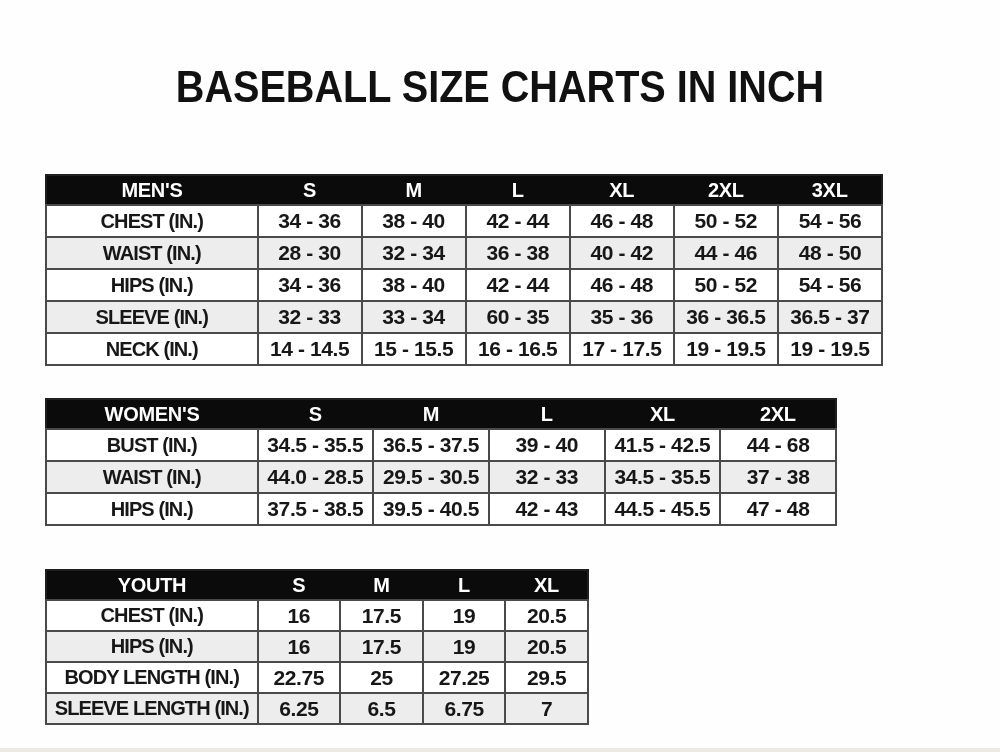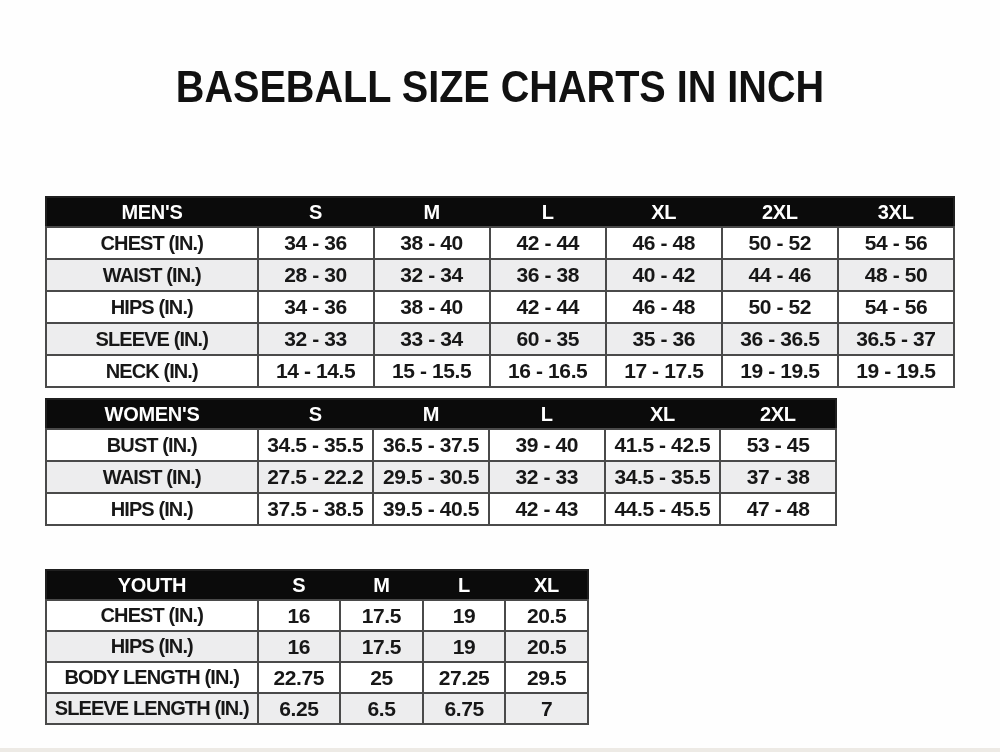--- a/index.html
+++ b/index.html
@@ -61,21 +61,21 @@
     letter-spacing: -0.4px;
     padding: 0;
     white-space: nowrap;
     overflow: hidden;
   }
   .size-table td:first-child {
     font-size: 20px;
     letter-spacing: -0.9px;
   }
   .size-table tbody tr:nth-child(even) td { background: #ededee; }
-  #t-mens   { top: 196px; width: 910px; }
+  #t-mens   { top: 174px; width: 838px; }
   #t-womens { top: 398px; width: 792px; }
   #t-youth  { top: 569px; width: 544px; }
   #t-youth td { height: 29px; }
   .bottom-edge {
     position: absolute;
     left: 0;
     bottom: 0;
     width: 100%;
     height: 4px;
     background: #edeae5;
@@ -162,25 +162,25 @@
             <th>2XL</th>
           </tr>
         </thead>
         <tbody>
           <tr>
             <td>BUST (IN.)</td>
             <td>34.5 - 35.5</td>
             <td>36.5 - 37.5</td>
             <td>39 - 40</td>
             <td>41.5 - 42.5</td>
-            <td>53 - 45</td>
+            <td>44 - 68</td>
           </tr>
           <tr>
             <td>WAIST (IN.)</td>
-            <td>27.5 - 22.2</td>
+            <td>44.0 - 28.5</td>
             <td>29.5 - 30.5</td>
             <td>32 - 33</td>
             <td>34.5 - 35.5</td>
             <td>37 - 38</td>
           </tr>
           <tr>
             <td>HIPS (IN.)</td>
             <td>37.5 - 38.5</td>
             <td>39.5 - 40.5</td>
             <td>42 - 43</td>

